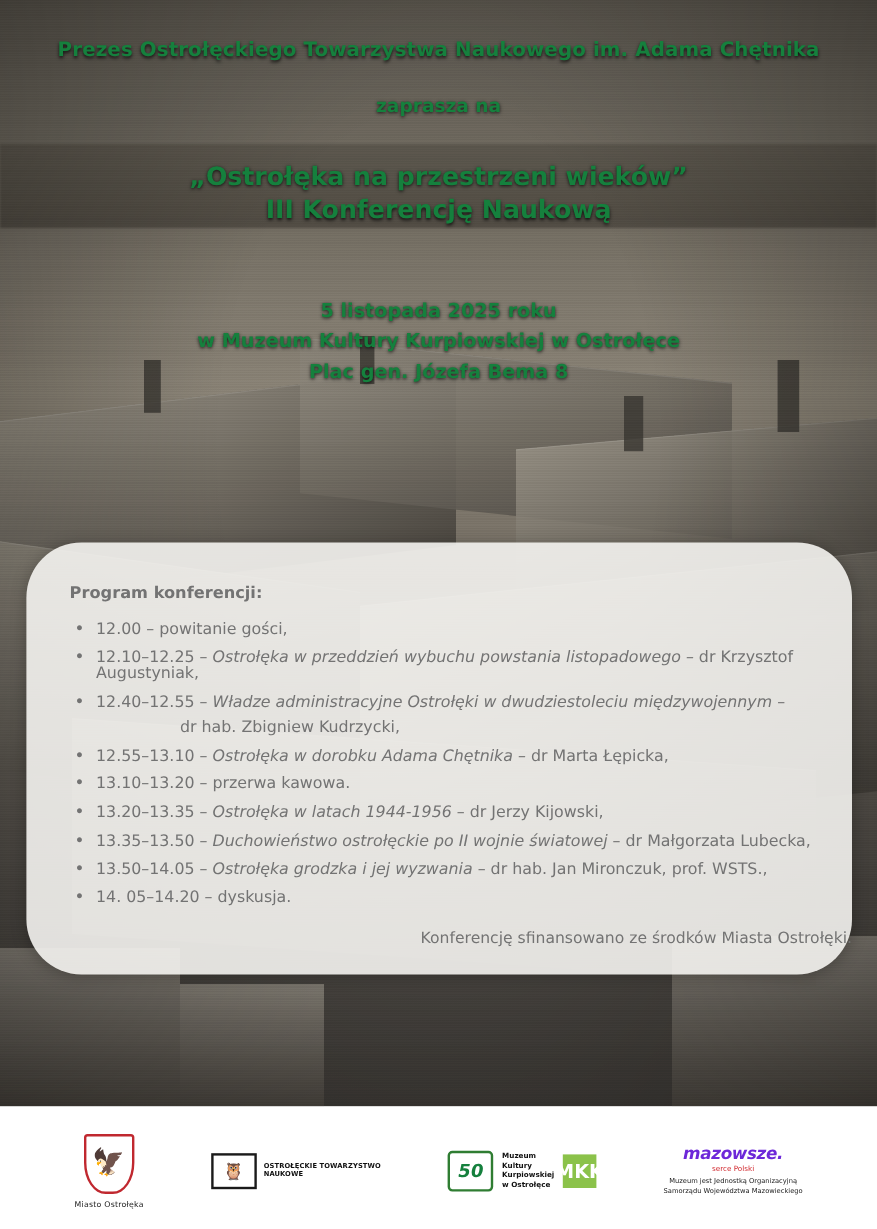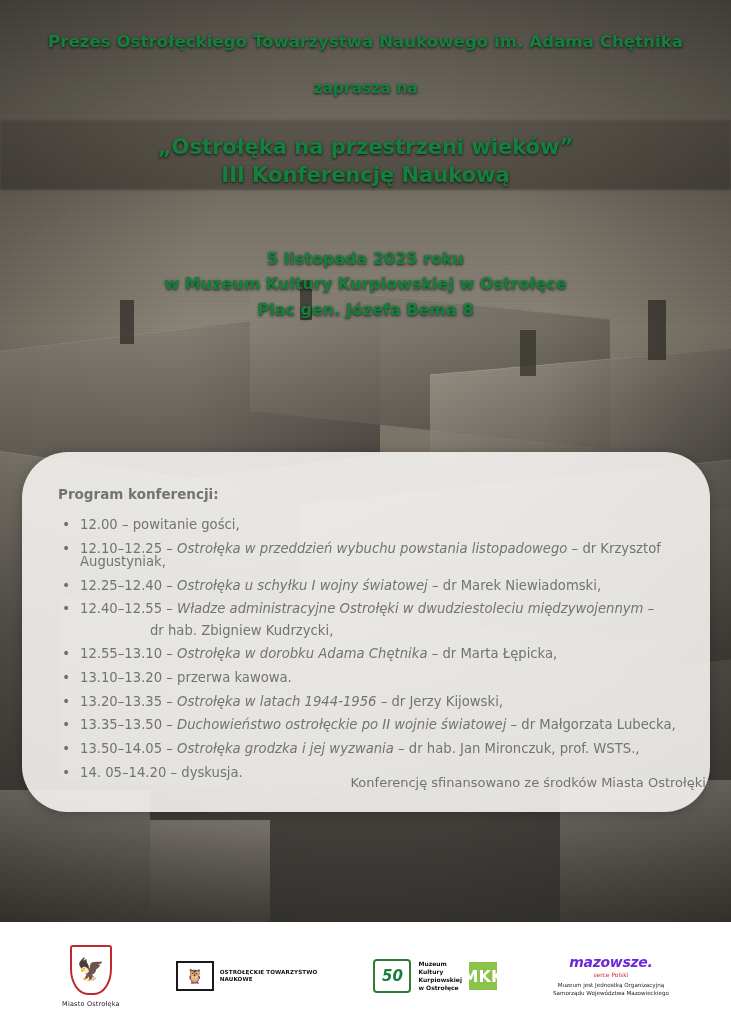--- a/index.html
+++ b/index.html
@@ -338,21 +338,20 @@
       <div>w Muzeum Kultury Kurpiowskiej w Ostrołęce</div>
       <div>Plac gen. Józefa Bema 8</div>
     </div>
   </div>
 
   <div class="panel">
     <div class="p-title">Program konferencji:</div>
     <ul class="p-list">
       <li><span>12.00</span><span> – </span><span class="ttl"></span><span>powitanie gości,</span></li>
       <li><span>12.10–12.25</span><span> – </span><span class="ttl">Ostrołęka w przeddzień wybuchu powstania listopadowego</span><span> – dr Krzysztof  Augustyniak,</span></li>
-      <li><span>12.25–12.40</span><span> – </span><span class="ttl">Ostrołęka u schyłku I wojny światowej</span><span> – dr Marek Niewiadomski,</span></li>
       <li><span>12.40–12.55</span><span> – </span><span class="ttl">Władze administracyjne Ostrołęki w dwudziestoleciu międzywojennym</span><span> –</span><span class="cont">dr hab. Zbigniew Kudrzycki,</span></li>
       <li><span>12.55–13.10</span><span> – </span><span class="ttl">Ostrołęka w dorobku Adama Chętnika</span><span> – dr Marta Łępicka,</span></li>
       <li><span>13.10–13.20</span><span> – </span><span class="ttl"></span><span>przerwa kawowa.</span></li>
       <li><span>13.20–13.35</span><span> – </span><span class="ttl">Ostrołęka w latach 1944-1956</span><span> – dr Jerzy Kijowski,</span></li>
       <li><span>13.35–13.50</span><span> – </span><span class="ttl">Duchowieństwo ostrołęckie po II wojnie światowej</span><span> – dr Małgorzata Lubecka,</span></li>
       <li><span>13.50–14.05</span><span> – </span><span class="ttl">Ostrołęka grodzka i jej wyzwania</span><span> – dr hab. Jan Mironczuk, prof. WSTS.,</span></li>
       <li><span>14. 05–14.20</span><span> – </span><span class="ttl"></span><span>dyskusja.</span></li>
     </ul>
     <div class="p-foot">Konferencję sfinansowano ze środków Miasta Ostrołęki.</div>
   </div>

